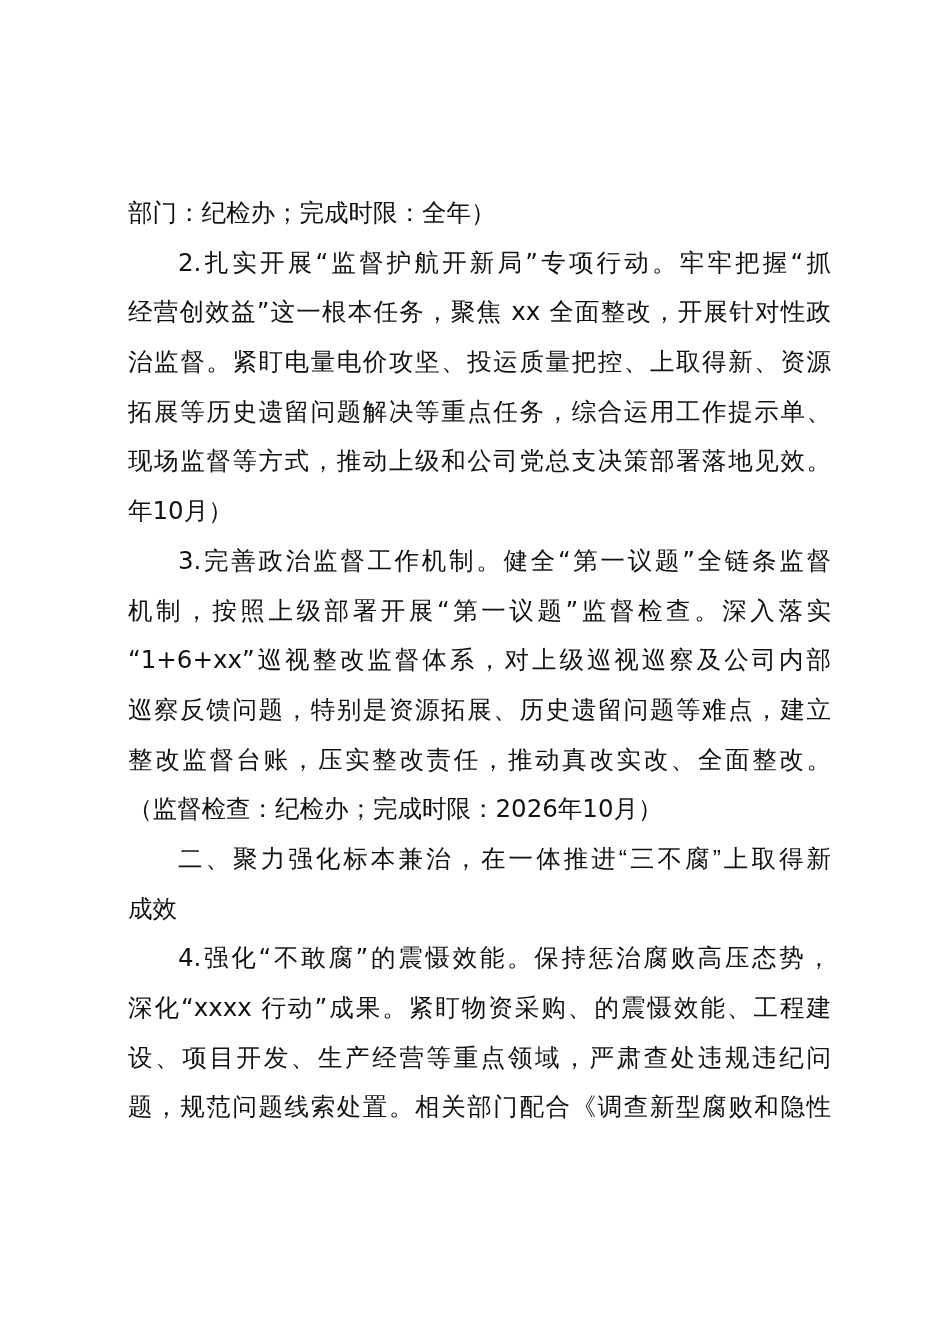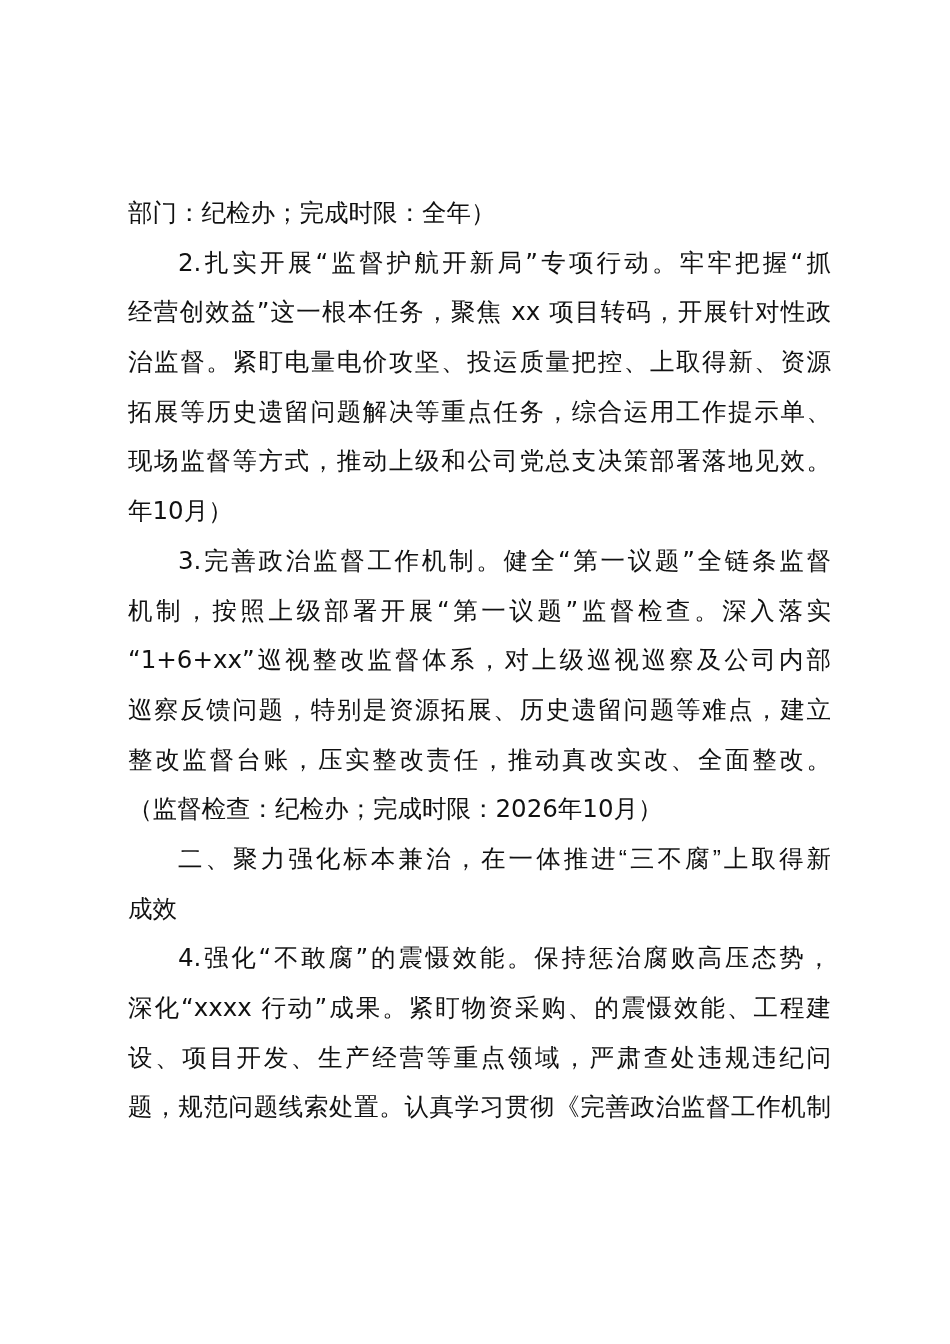--- a/index.html
+++ b/index.html
@@ -50,31 +50,31 @@
       font-weight: normal;
     }
   </style>
 </head>
 <body>
 
 <div class="page">
   <div class="text-block">
     <span class="line last">部门：纪检办；完成时限：全年）</span>
     <span class="line indent">2.扎实开展“监督护航开新局”专项行动。牢牢把握“抓</span>
-    <span class="line">经营创效益”这一根本任务，聚焦 xx 项目转码，开展针对性政</span>
+    <span class="line">经营创效益”这一根本任务，聚焦 xx 全面整改，开展针对性政</span>
     <span class="line">治监督。紧盯电量电价攻坚、投运质量把控、上取得新、资源</span>
     <span class="line">拓展等历史遗留问题解决等重点任务，综合运用工作提示单、</span>
     <span class="line">现场监督等方式，推动上级和公司党总支决策部署落地见效。</span>
     <span class="line last">年10月）</span>
     <span class="line indent">3.完善政治监督工作机制。健全“第一议题”全链条监督</span>
     <span class="line">机制，按照上级部署开展“第一议题”监督检查。深入落实</span>
     <span class="line">“1+6+xx”巡视整改监督体系，对上级巡视巡察及公司内部</span>
     <span class="line">巡察反馈问题，特别是资源拓展、历史遗留问题等难点，建立</span>
     <span class="line">整改监督台账，压实整改责任，推动真改实改、全面整改。</span>
     <span class="line last">（监督检查：纪检办；完成时限：2026年10月）</span>
     <span class="line indent heading">二、聚力强化标本兼治，在一体推进“三不腐”上取得新</span>
     <span class="line last heading">成效</span>
     <span class="line indent">4.强化“不敢腐”的震慑效能。保持惩治腐败高压态势，</span>
     <span class="line">深化“xxxx 行动”成果。紧盯物资采购、的震慑效能、工程建</span>
     <span class="line">设、项目开发、生产经营等重点领域，严肃查处违规违纪问</span>
-    <span class="line">题，规范问题线索处置。认真学习贯彻《完善政治监督工作机制</span>
+    <span class="line">题，规范问题线索处置。相关部门配合《调查新型腐败和隐性</span>
   </div>
 </div>
 
 </body></html>

